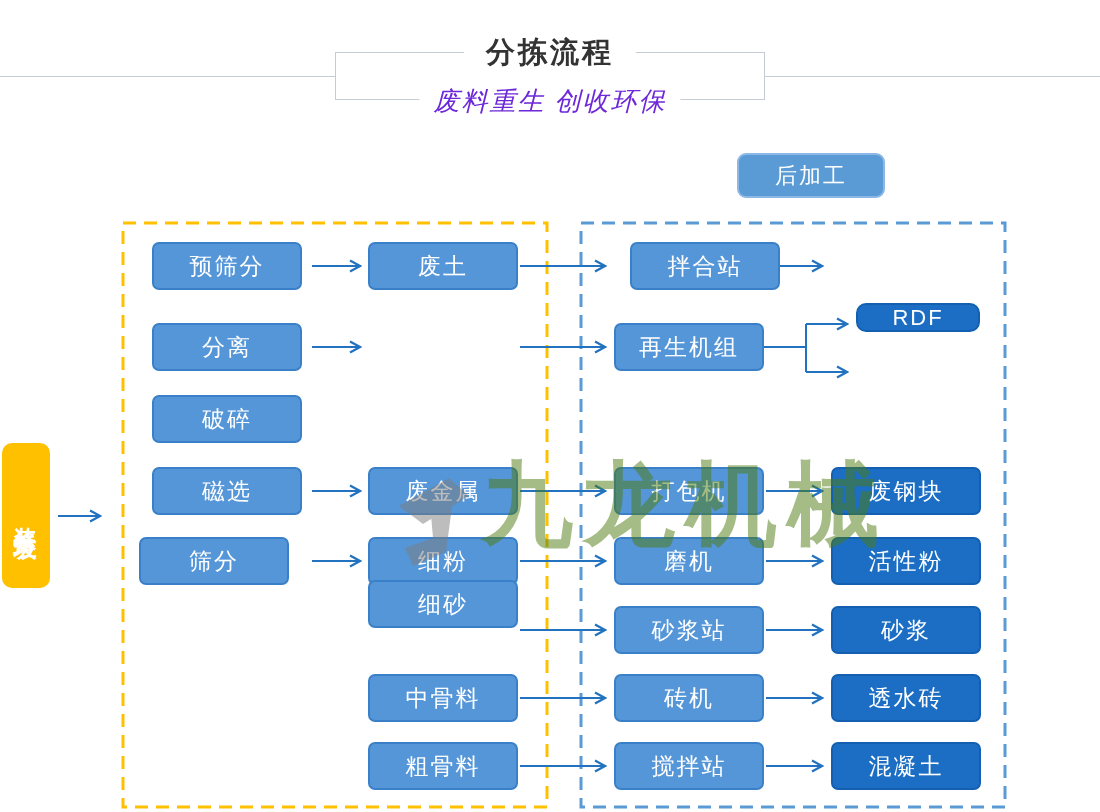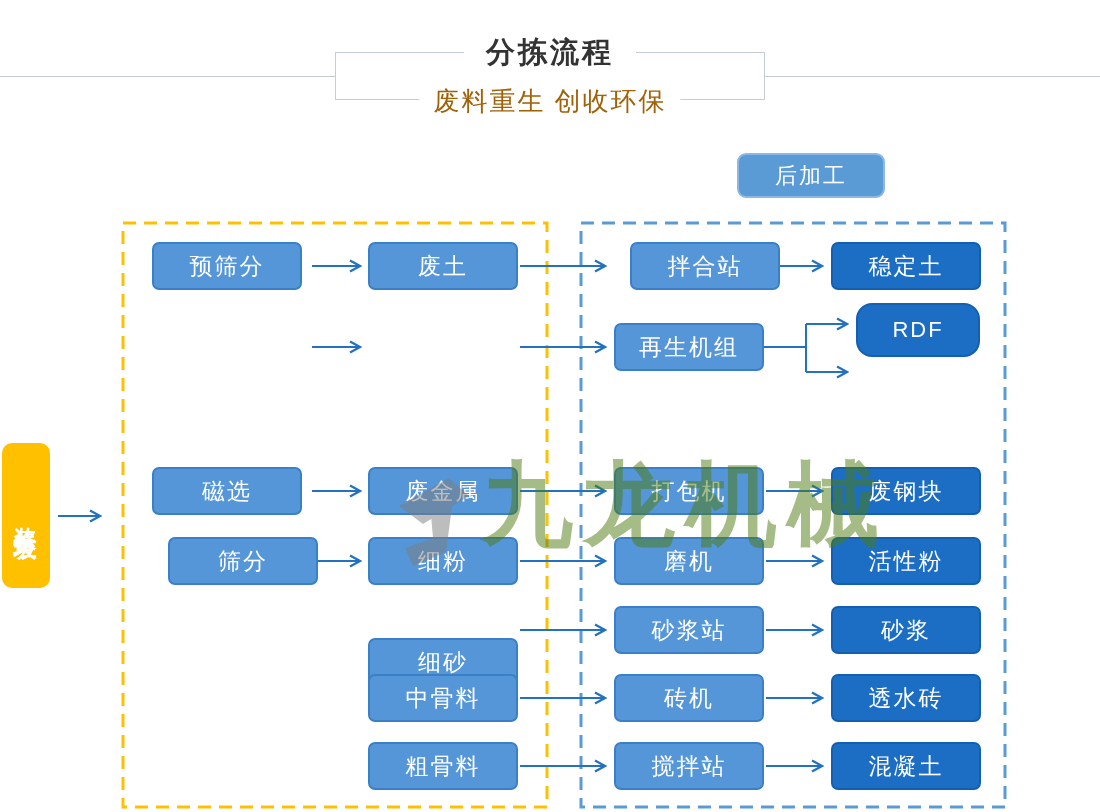--- a/index.html
+++ b/index.html
@@ -8,34 +8,34 @@
     font-family:"Liberation Sans","DejaVu Sans",sans-serif;
   }
   
   .hline{position:absolute;height:1px;background:#c6ccd6;top:76px;z-index:20;}
   .title-frame{position:absolute;left:335px;top:52px;width:430px;height:48px;
     border:1px solid #c6ccd6;box-sizing:border-box;z-index:20;}
   .page-title{position:absolute;left:550px;top:53px;transform:translate(-50%,-50%);
     background:#fff;padding:0 22px;font-size:29px;font-weight:bold;color:#333333;
     letter-spacing:3px;white-space:nowrap;z-index:21;}
   .page-subtitle{position:absolute;left:550px;top:101px;transform:translate(-50%,-50%);
-    background:#fff;padding:0 14px;font-size:26px;color:#a16207;letter-spacing:2px;
-    white-space:nowrap;z-index:21;}
+    background:#fff;padding:0 14px;font-size:26px;color:#6d28d9;letter-spacing:2px;
+    white-space:nowrap;z-index:21;font-style:italic;}
   
   .section-btn{position:absolute;width:148px;height:45px;background:#5B9BD5;
     border:2px solid #8CB8E8;border-radius:9px;box-sizing:border-box;color:#fff;
     font-size:22px;display:flex;align-items:center;justify-content:center;
     letter-spacing:2px;z-index:10;}
   
   .node{position:absolute;width:150px;height:48px;background:#5596D8;
     border:2px solid #3A80C8;border-radius:7px;box-sizing:border-box;color:#fff;
     font-size:23px;display:flex;align-items:center;justify-content:center;
     letter-spacing:2px;z-index:10;}
   .node.dark{background:#1B6EC4;border-color:#1360B2;}
-  .node.small{width:124px;height:54px;border-radius:16px;font-size:22px;}
+  .node.small{width:124px;height:29px;border-radius:10px;font-size:22px;}
   
   .source{position:absolute;left:2px;top:443px;width:48px;height:145px;
     background:#FFC000;border-radius:10px;color:#fff;font-size:23px;font-weight:bold;
     display:flex;align-items:center;justify-content:center;
     writing-mode:vertical-rl;text-orientation:upright;letter-spacing:4px;z-index:10;}
   
   #wires{position:absolute;left:0;top:0;z-index:5;}
   
   .watermark{position:absolute;left:393px;top:458px;width:530px;height:140px;
     opacity:0.5;z-index:40;pointer-events:none;}
@@ -102,39 +102,40 @@
       <line x1="764" y1="347" x2="806" y2="347"></line>
       <line x1="806" y1="324" x2="806" y2="372"></line>
       <line x1="806" y1="324" x2="846" y2="324" marker-end="url(#arr)"></line>
       <line x1="806" y1="372" x2="846" y2="372" marker-end="url(#arr)"></line>
     </g>
   </svg>
 
   <div class="source">装修垃圾</div>
 
   <div class="node" style="left:152px;top:242px;">预筛分</div>
+  <div class="node" style="left:152px;top:323px;">分离</div>
+  <div class="node" style="left:152px;top:395px;">破碎</div>
   <div class="node" style="left:152px;top:467px;">磁选</div>
-  <div class="node" style="left:168px;top:537px;">筛分</div>
+  <div class="node" style="left:139px;top:537px;">筛分</div>
 
   <div class="node" style="left:368px;top:242px;">废土</div>
   <div class="node" style="left:368px;top:467px;">废金属</div>
   <div class="node" style="left:368px;top:537px;">细粉</div>
-  <div class="node" style="left:368px;top:638px;">细砂</div>
+  <div class="node" style="left:368px;top:580px;">细砂</div>
   <div class="node" style="left:368px;top:674px;">中骨料</div>
   <div class="node" style="left:368px;top:742px;">粗骨料</div>
 
   <div class="node" style="left:630px;top:242px;">拌合站</div>
   <div class="node" style="left:614px;top:323px;">再生机组</div>
   <div class="node" style="left:614px;top:467px;">打包机</div>
   <div class="node" style="left:614px;top:537px;">磨机</div>
   <div class="node" style="left:614px;top:606px;">砂浆站</div>
   <div class="node" style="left:614px;top:674px;">砖机</div>
   <div class="node" style="left:614px;top:742px;">搅拌站</div>
 
-  <div class="node dark" style="left:831px;top:242px;">稳定土</div>
   <div class="node dark small" style="left:856px;top:303px;">RDF</div>
   <div class="node dark" style="left:831px;top:467px;">废钢块</div>
   <div class="node dark" style="left:831px;top:537px;">活性粉</div>
   <div class="node dark" style="left:831px;top:606px;">砂浆</div>
   <div class="node dark" style="left:831px;top:674px;">透水砖</div>
   <div class="node dark" style="left:831px;top:742px;">混凝土</div>
 
   <div class="watermark">
     <svg class="wm-logo" width="84" height="112" viewBox="0 0 84 112">
       <polygon points="6,40 56,12 76,30 30,58" fill="#7d7d7d"></polygon>

